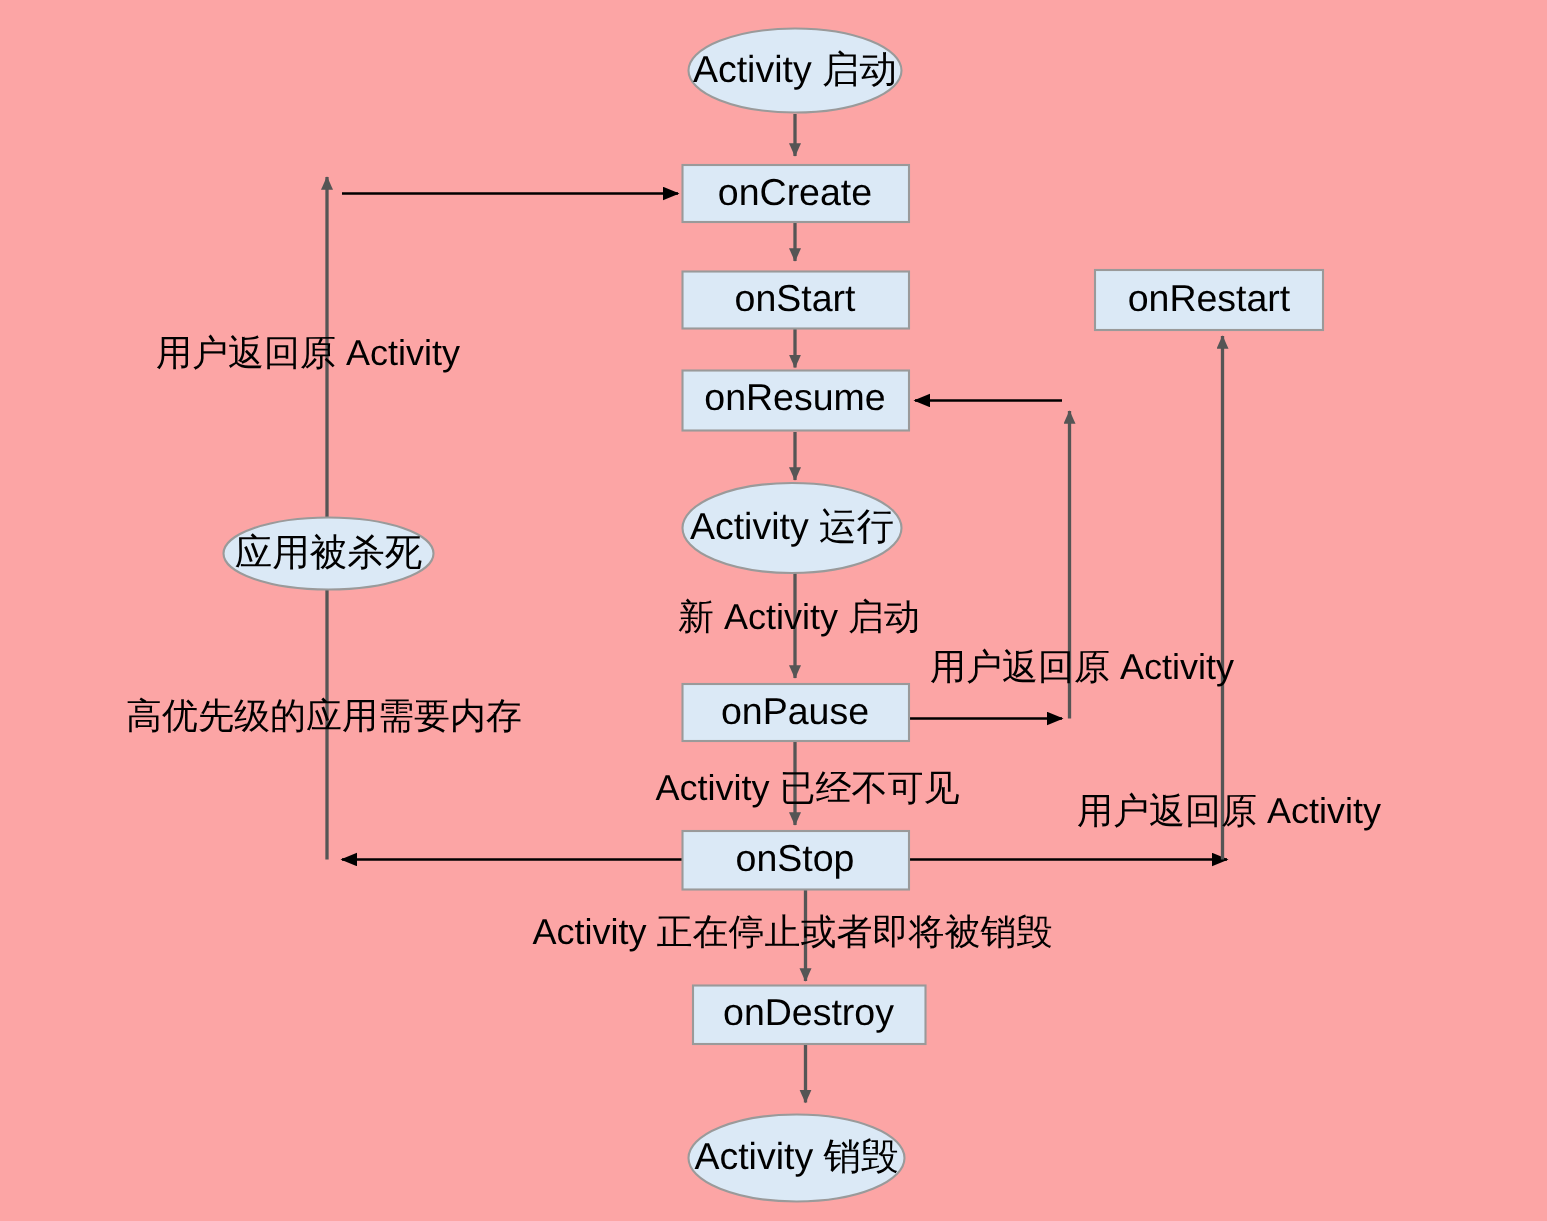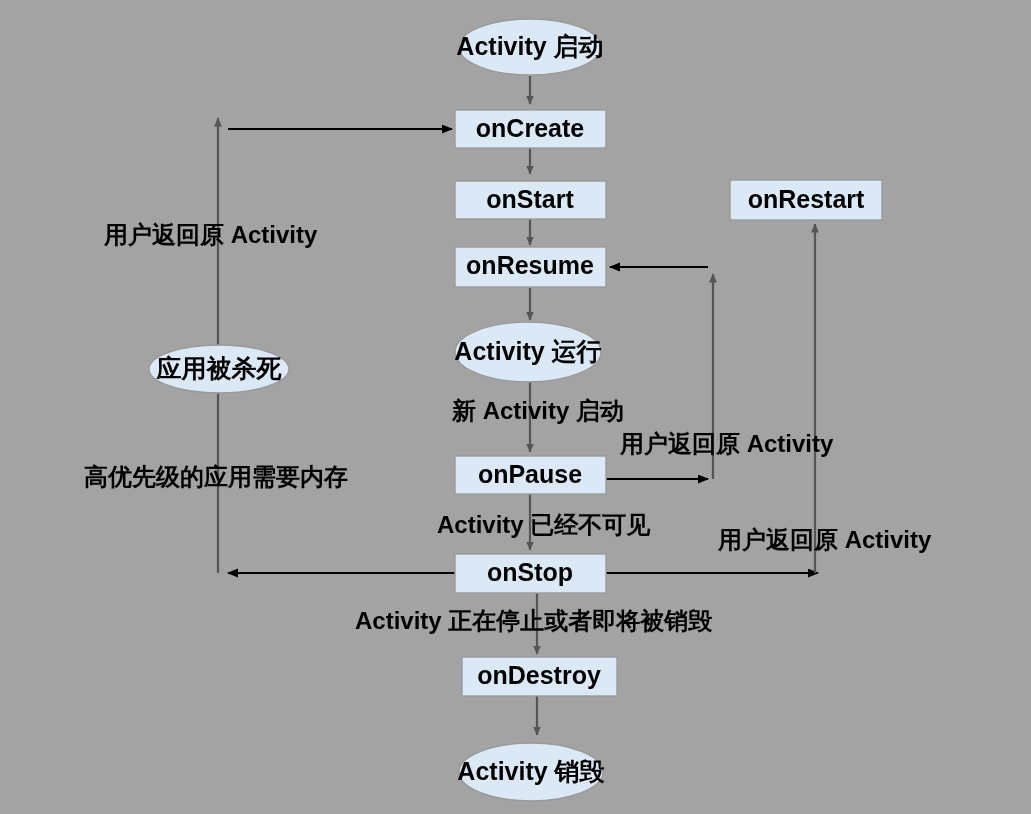--- a/index.html
+++ b/index.html
@@ -7,23 +7,22 @@
     padding: 0;
     background: #ffffff;
   }
   body {
     font-family: "Liberation Sans", "DejaVu Sans", sans-serif;
   }
   #diagram-root {
     position: relative;
     width: 1031px;
     height: 814px;
-    background: #a3a3a3;
+    background: #fca5a5;
     overflow: hidden;
-    font-weight: bold;
   }
   svg#lifecycle-svg {
     position: absolute;
     left: 0;
     top: 0;
     width: 1031px;
     height: 814px;
     display: block;
   }
   .node-box {

